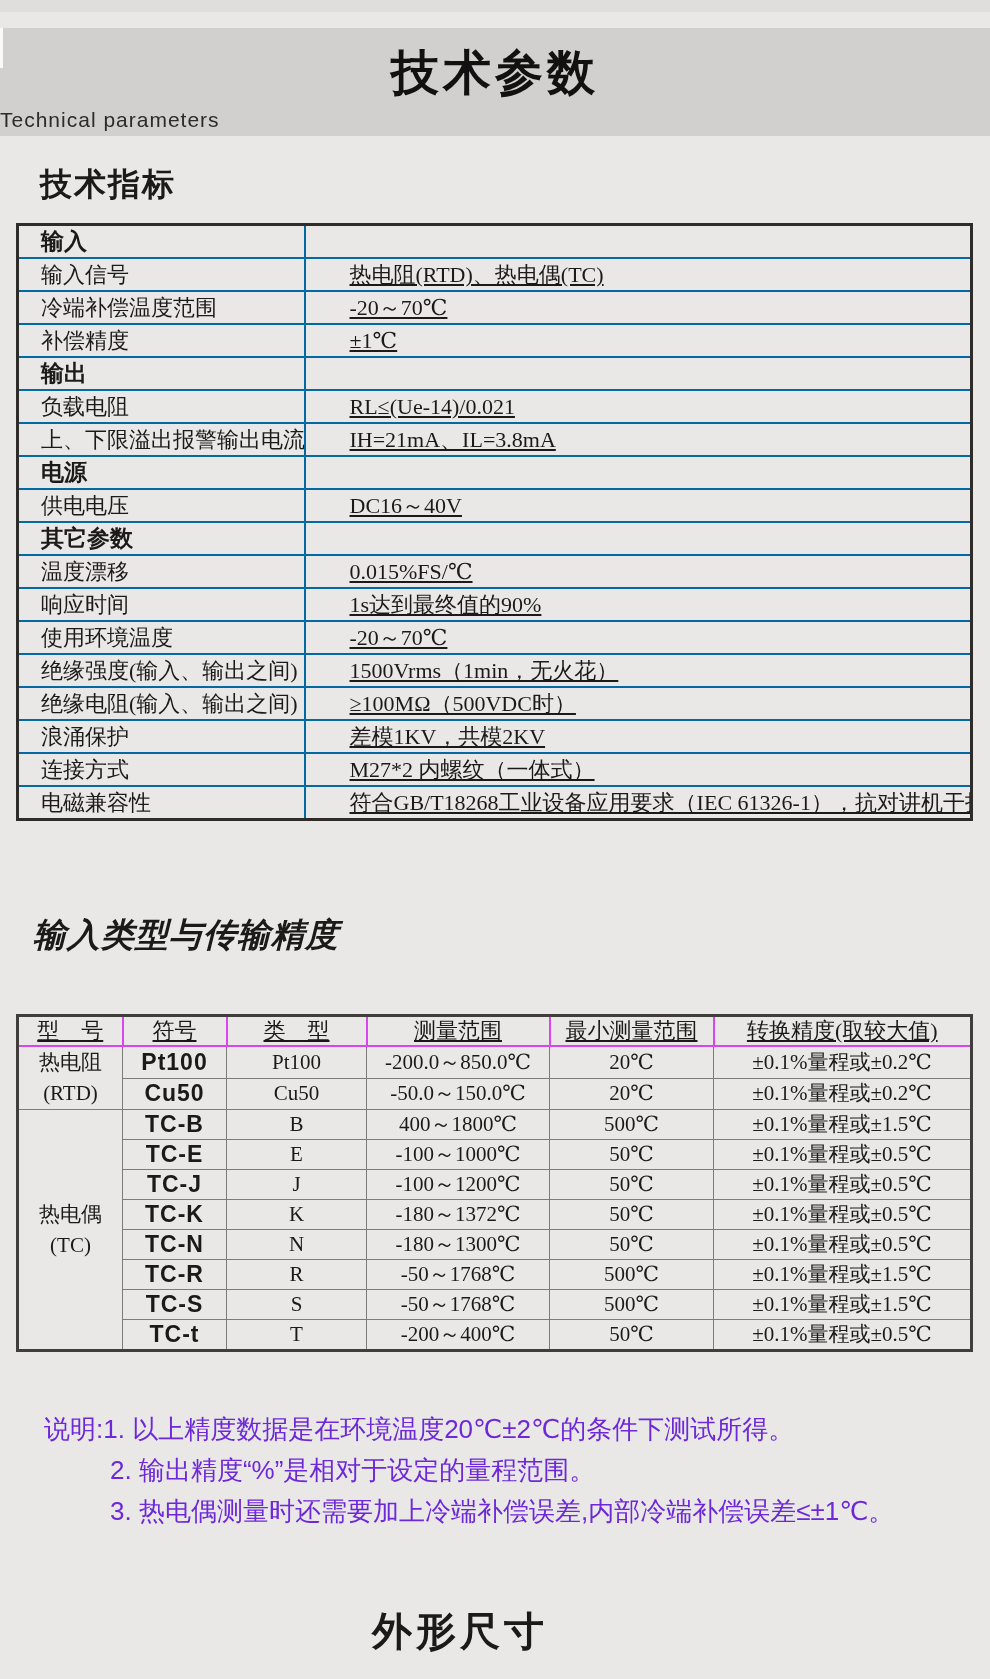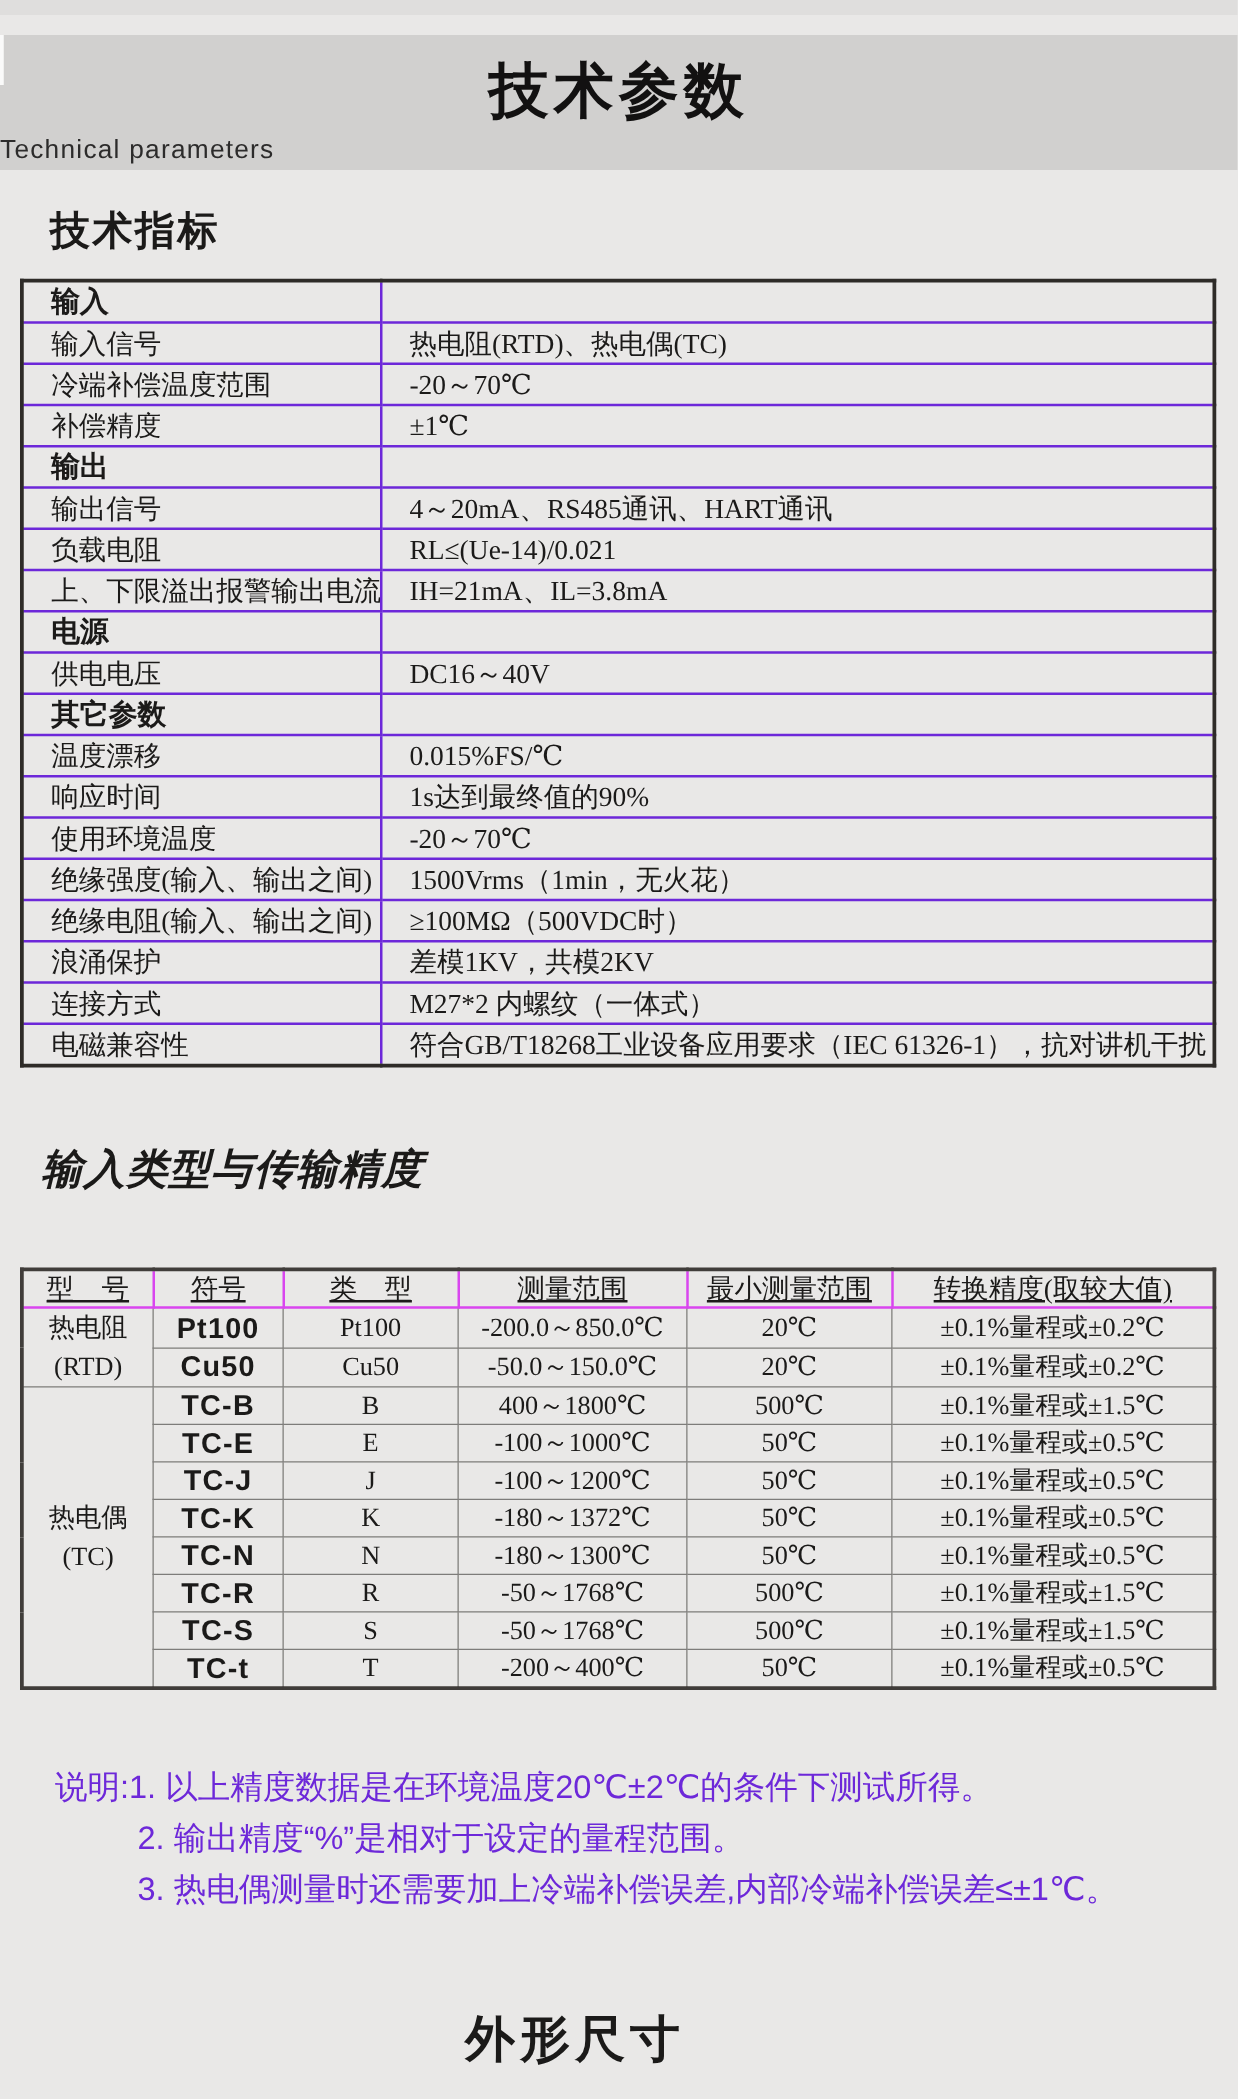--- a/index.html
+++ b/index.html
@@ -19,25 +19,25 @@
   .h-dim{position:absolute;left:0;top:1604px;width:920px;text-align:center;font-size:40px;font-weight:bold;letter-spacing:4px;}
 
   
   table.spec{
     position:absolute;left:16px;top:223px;width:954px;
     border-collapse:collapse;table-layout:fixed;
     font-family:"Liberation Serif","DejaVu Serif",serif;font-size:22px;
     border:3px solid #2e2b28;
   }
   table.spec td{
-    border:2px solid #6d28d9;height:31px;line-height:31px;padding:0;
+    border:2px solid #0369a1;height:31px;line-height:31px;padding:0;
     white-space:nowrap;overflow:hidden;
   }
   table.spec td.lab{padding-left:22px;}
-  table.spec td.val{padding-left:22px;}
+  table.spec td.val{padding-left:44px;text-decoration:underline;}
   table.spec tr.sect td.lab{
     font-family:"Liberation Sans","DejaVu Sans",sans-serif;
     font-weight:bold;font-size:23px;
   }
 
   
   table.acc{
     position:absolute;left:16px;top:1014px;width:954px;
     border-collapse:collapse;table-layout:fixed;
     font-family:"Liberation Serif","DejaVu Serif",serif;font-size:21px;
@@ -95,24 +95,20 @@
         <td class="lab">冷端补偿温度范围</td>
         <td class="val">-20～70℃</td>
       </tr>
     <tr>
         <td class="lab">补偿精度</td>
         <td class="val">±1℃</td>
       </tr>
     <tr class="sect">
         <td class="lab">输出</td>
         <td class="val"></td>
-      </tr>
-    <tr>
-        <td class="lab">输出信号</td>
-        <td class="val">4～20mA、RS485通讯、HART通讯</td>
       </tr>
     <tr>
         <td class="lab">负载电阻</td>
         <td class="val">RL≤(Ue-14)/0.021</td>
       </tr>
     <tr>
         <td class="lab">上、下限溢出报警输出电流</td>
         <td class="val">IH=21mA、IL=3.8mA</td>
       </tr>
     <tr class="sect">

